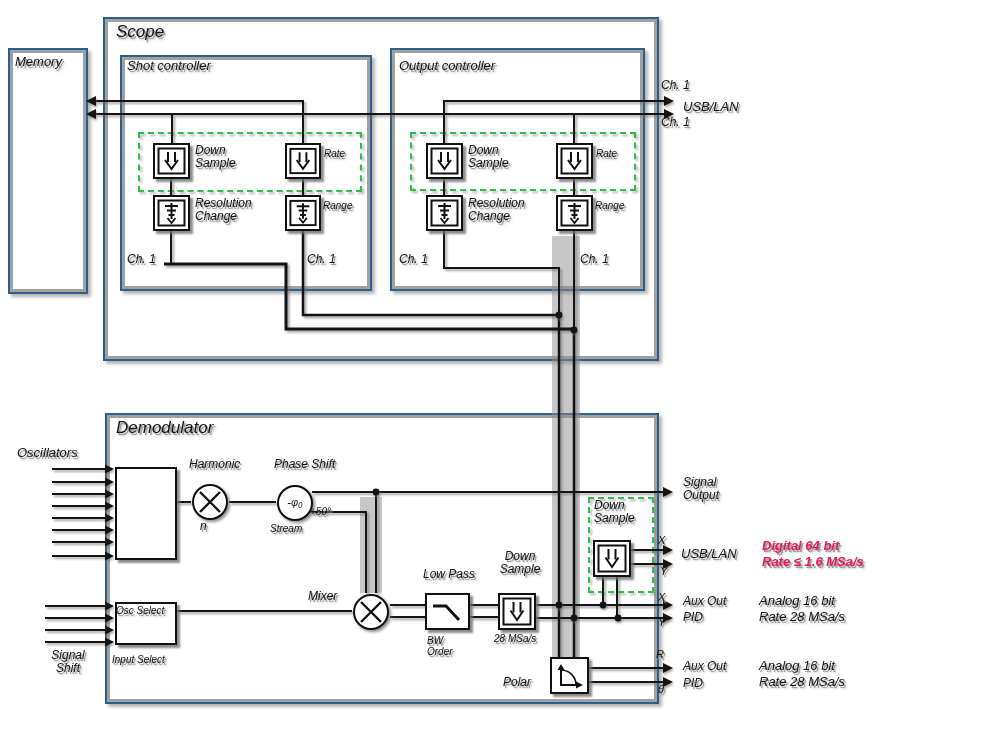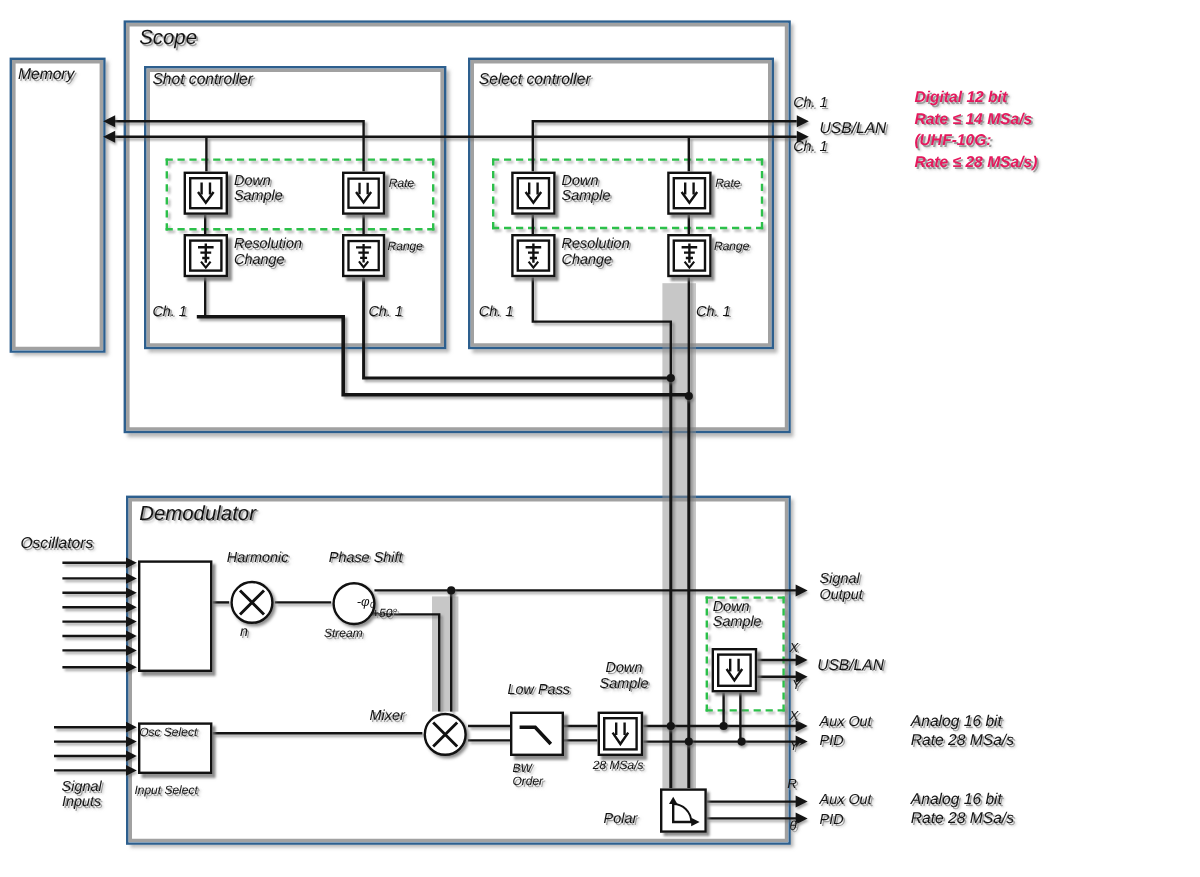--- a/index.html
+++ b/index.html
@@ -224,72 +224,70 @@
     <svg width="34" height="33" viewBox="0 0 34 33">
         <rect x="3.5" y="3.5" width="27" height="26" fill="#fff" stroke="#111" stroke-width="2"></rect>
         <path d="M13.5 7V17.5M20.5 7V17.5" stroke="#111" stroke-width="2" fill="none"></path>
         <path d="M10.5 15.5l6.5 9.5 6.5-9.5" fill="none" stroke="#111" stroke-width="2"></path>
       </svg>
   </div>
 
   <div class="lbl t13" style="left:15px;top:55px;">Memory</div>
   <div class="lbl t17" style="left:116px;top:22px;">Scope</div>
   <div class="lbl t13" style="left:127px;top:59px;">Shot controller</div>
-  <div class="lbl t13" style="left:399px;top:59px;">Select controller</div>
+  <div class="lbl t13" style="left:399px;top:59px;">Output controller</div>
 
   <div class="lbl t12 wrap" style="left:195px;top:144px;width:52px;">Down Sample</div>
   <div class="lbl t10" style="left:324px;top:148px;">Rate</div>
   <div class="lbl t12 wrap" style="left:195px;top:197px;width:80px;">Resolution Change</div>
   <div class="lbl t10" style="left:323px;top:200px;">Range</div>
   <div class="lbl t12" style="left:127px;top:253px;">Ch. 1</div>
   <div class="lbl t12" style="left:307px;top:253px;">Ch. 1</div>
 
   <div class="lbl t12 wrap" style="left:468px;top:144px;width:52px;">Down Sample</div>
   <div class="lbl t10" style="left:596px;top:148px;">Rate</div>
   <div class="lbl t12 wrap" style="left:468px;top:197px;width:80px;">Resolution Change</div>
   <div class="lbl t10" style="left:595px;top:200px;">Range</div>
   <div class="lbl t12" style="left:399px;top:253px;">Ch. 1</div>
   <div class="lbl t12" style="left:580px;top:253px;">Ch. 1</div>
 
   <div class="lbl t12" style="left:661px;top:79px;">Ch. 1</div>
   <div class="lbl t13" style="left:683px;top:100px;">USB/LAN</div>
   <div class="lbl t12" style="left:661px;top:116px;">Ch. 1</div>
-  <div class="lbl t13 pink note4" style="left:762px;top:72px;">
-    <div>Digital 12 bit</div>
-    <div>Rate ≤ 14 MSa/s</div>
-    <div>(UHF-10G:</div>
-    <div>Rate ≤ 28 MSa/s)</div>
-  </div>
 
   <div class="lbl t17" style="left:116px;top:418px;">Demodulator</div>
   <div class="lbl t13" style="left:17px;top:446px;">Oscillators</div>
   <div class="lbl t10" style="left:116px;top:563px;margin-top:42px;">Osc Select</div>
   <div class="lbl t12" style="left:189px;top:458px;">Harmonic</div>
   <div class="lbl t12" style="left:200px;top:520px;">n</div>
   <div class="lbl t12" style="left:274px;top:458px;">Phase Shift</div>
-  <div class="lbl t11" style="left:283px;top:496px;width:24px;text-align:center;text-shadow:none;margin-left:10px;">-φ₀</div>
+  <div class="lbl t11" style="left:283px;top:496px;width:24px;text-align:center;text-shadow:none;">-φ₀</div>
   <div class="lbl t10" style="left:310px;top:506px;">+50°</div>
   <div class="lbl t10" style="left:270px;top:523px;">Stream</div>
   <div class="lbl t12" style="left:308px;top:590px;">Mixer</div>
   <div class="lbl t12" style="left:423px;top:568px;">Low Pass</div>
   <div class="lbl t10" style="left:427px;top:635px;">
     <div>BW</div>
     <div>Order</div>
   </div>
   <div class="lbl t12 wrap" style="left:492px;top:550px;width:56px;text-align:center;">Down Sample</div>
   <div class="lbl t10" style="left:494px;top:633px;">28 MSa/s</div>
-  <div class="lbl t12 wrap" style="left:38px;top:649px;width:60px;text-align:center;">Signal Inputs</div>
+  <div class="lbl t12 wrap" style="left:38px;top:649px;width:60px;text-align:center;">Signal Shift</div>
   <div class="lbl t10" style="left:112px;top:654px;">Input Select</div>
   <div class="lbl t12" style="left:503px;top:676px;">Polar</div>
   <div class="lbl t12 wrap" style="left:594px;top:499px;width:56px;">Down Sample</div>
 
   <div class="lbl t12 wrap" style="left:683px;top:476px;width:55px;">Signal Output</div>
   <div class="lbl t11" style="left:658px;top:534px;">X</div>
   <div class="lbl t11" style="left:660px;top:565px;">Y</div>
   <div class="lbl t13" style="left:681px;top:547px;">USB/LAN</div>
+  <div class="lbl t13 pink note2" style="left:762px;top:538px;">
+    <div>Digital 64 bit</div>
+    <div>Rate ≤ 1.6 MSa/s</div>
+  </div>
   <div class="lbl t11" style="left:658px;top:591px;">X</div>
   <div class="lbl t11" style="left:658px;top:616px;">Y</div>
   <div class="lbl t12" style="left:683px;top:595px;">Aux Out</div>
   <div class="lbl t12" style="left:683px;top:611px;">PID</div>
   <div class="lbl t13 note2" style="left:759px;top:593px;">
     <div>Analog 16 bit</div>
     <div>Rate 28 MSa/s</div>
   </div>
   <div class="lbl t11" style="left:656px;top:648px;">R</div>
   <div class="lbl t11" style="left:658px;top:683px;">θ</div>

